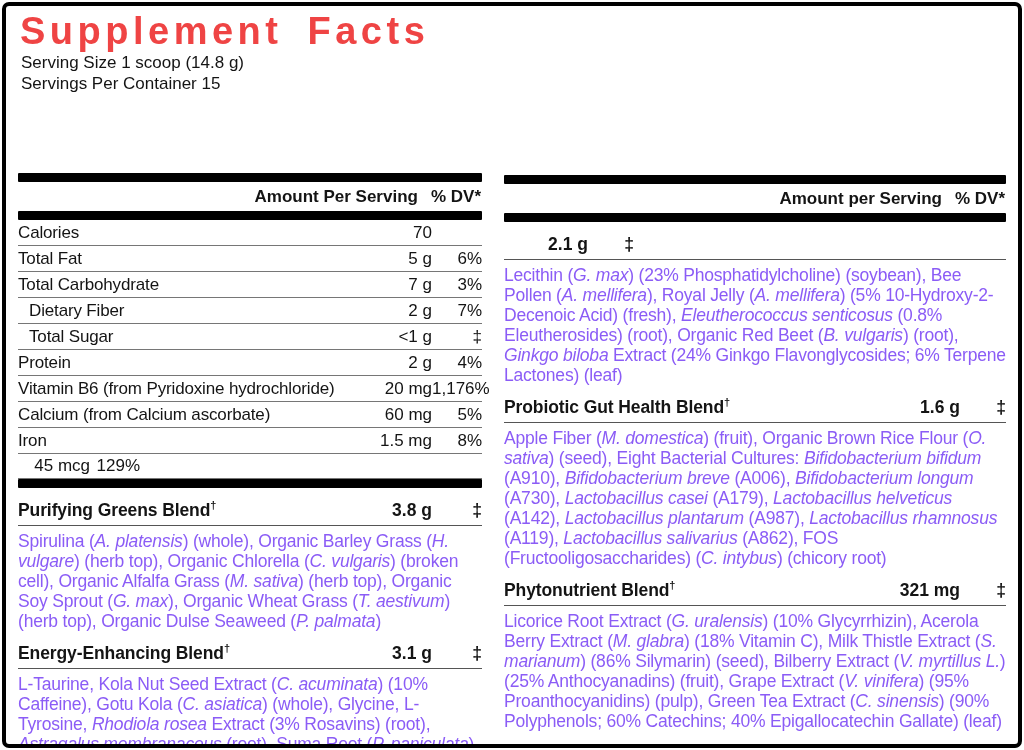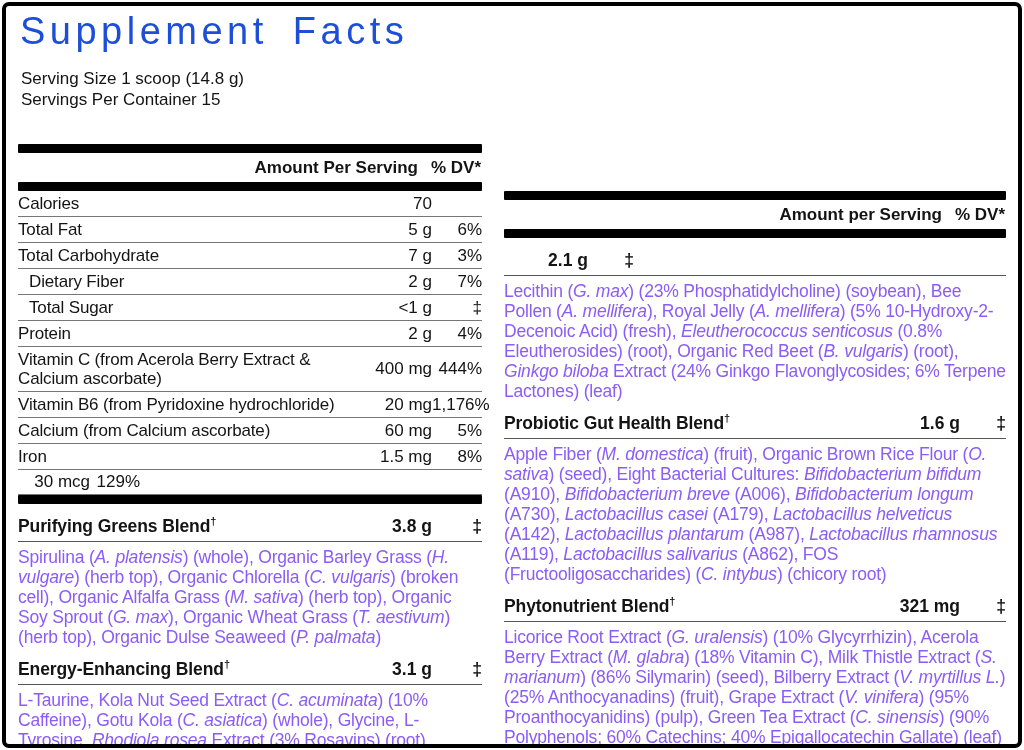--- a/index.html
+++ b/index.html
@@ -8,22 +8,22 @@
     font-family:"Liberation Sans", sans-serif; color:#141414;
     -webkit-font-smoothing:antialiased;
   }
   .label {
     position:absolute; left:2px; top:2px; right:2px; bottom:2px;
     border:4px solid #000; border-radius:7px;
     padding:4px 12px 8px 12px; box-sizing:border-box; background:#fff;
     overflow:hidden;
   }
   .title {
-    font-size:38px; font-weight:normal; letter-spacing:4.5px; word-spacing:10px;
-    line-height:42px; margin:0 0 16px 2px; color:#1d4ed8;
+    font-size:38px; font-weight:bold; letter-spacing:4.5px; word-spacing:10px;
+    line-height:42px; margin:0 0 0 2px; color:#ef4444;
   }
   .serving-line { font-size:17px; line-height:21px; margin-left:3px; }
   .columns { display:flex; align-items:flex-end; margin-top:24px; min-height:636px; }
   .col { box-sizing:border-box; }
   .col-left  { width:464px; flex:0 0 464px; }
   .col-right { flex:1; }
   .vdivider { flex:0 0 2px; background:#000; margin:0 10px; }
   .bar { height:9px; background:#000; border-radius:1px; }
   .col-header {
     display:flex; justify-content:flex-end; align-items:baseline; gap:13px;
@@ -98,41 +98,36 @@
         <span class="nname">Total Sugar</span>
         <span class="namt">&lt;1 g</span>
         <span class="ndv">‡</span>
       </div>
       <div class="nrow">
         <span class="nname">Protein</span>
         <span class="namt">2 g</span>
         <span class="ndv">4%</span>
       </div>
       <div class="nrow">
-        <span class="nname">Vitamin C (from Acerola Berry Extract &amp; Calcium ascorbate)</span>
-        <span class="namt">400 mg</span>
-        <span class="ndv">444%</span>
-      </div>
-      <div class="nrow">
         <span class="nname">Vitamin B6 (from Pyridoxine hydrochloride)</span>
         <span class="namt">20 mg</span>
         <span class="ndv">1,176%</span>
       </div>
       <div class="nrow">
         <span class="nname">Calcium (from Calcium ascorbate)</span>
         <span class="namt">60 mg</span>
         <span class="ndv">5%</span>
       </div>
       <div class="nrow">
         <span class="nname">Iron</span>
         <span class="namt">1.5 mg</span>
         <span class="ndv">8%</span>
       </div>
       <div class="nrow">
-        <span class="namt">30 mcg</span>
+        <span class="namt">45 mcg</span>
         <span class="ndv">129%</span>
       </div>
 
       <div class="bar"></div>
 
       <div class="blend">
         <div class="blend-head">
           <span class="bname"><span>Purifying Greens Blend</span><sup>†</sup></span>
           <span class="namt">3.8 g</span>
           <span class="ndv">‡</span>

